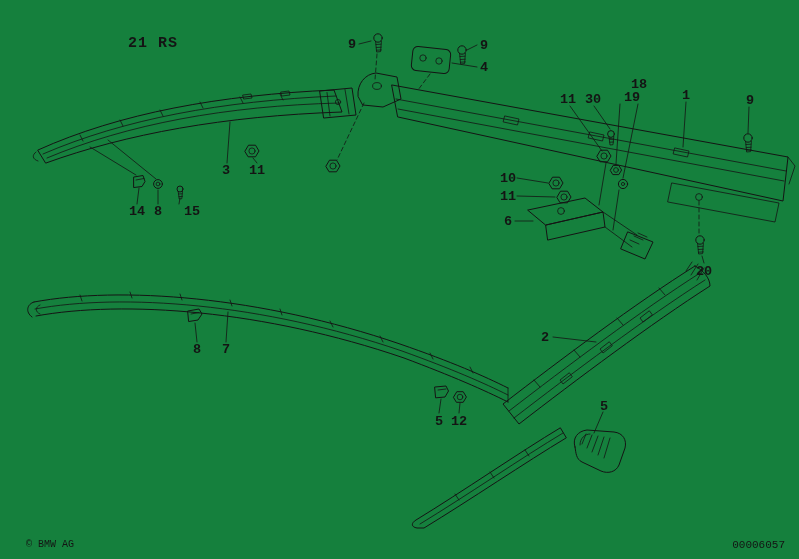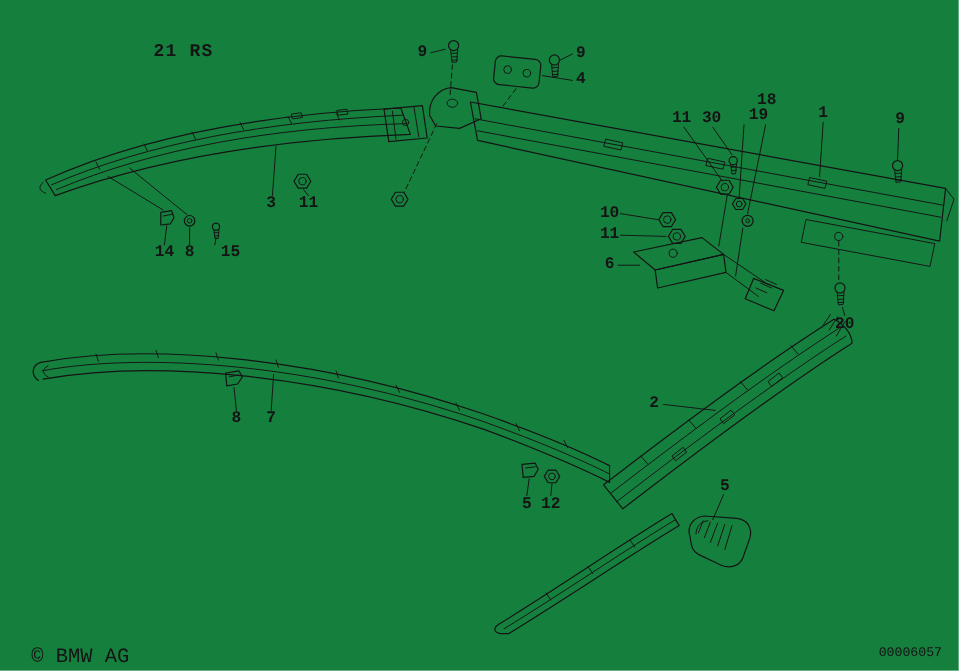--- a/index.html
+++ b/index.html
@@ -24,21 +24,21 @@
   .callout {
     position:absolute;
     transform:translate(-50%,-50%);
     font-size:13.5px; font-weight:700;
     white-space:nowrap;
   }
   .header-code {
     position:absolute; left:128px; top:35px;
     font-size:15px; font-weight:700; letter-spacing:1px;
   }
-  .footer-copyright { position:absolute; left:26px; top:539px; font-size:17px; }
+  .footer-copyright { position:absolute; left:26px; top:539px; font-size:10px; }
   .footer-number  { position:absolute; right:14px; top:539px; font-size:11px; }
 </style>
 </head>
 <body>
 
 <div class="page">
 
   <span class="header-code">21 RS</span>
 
   <svg class="diagram-svg" viewBox="0 0 799 559">

